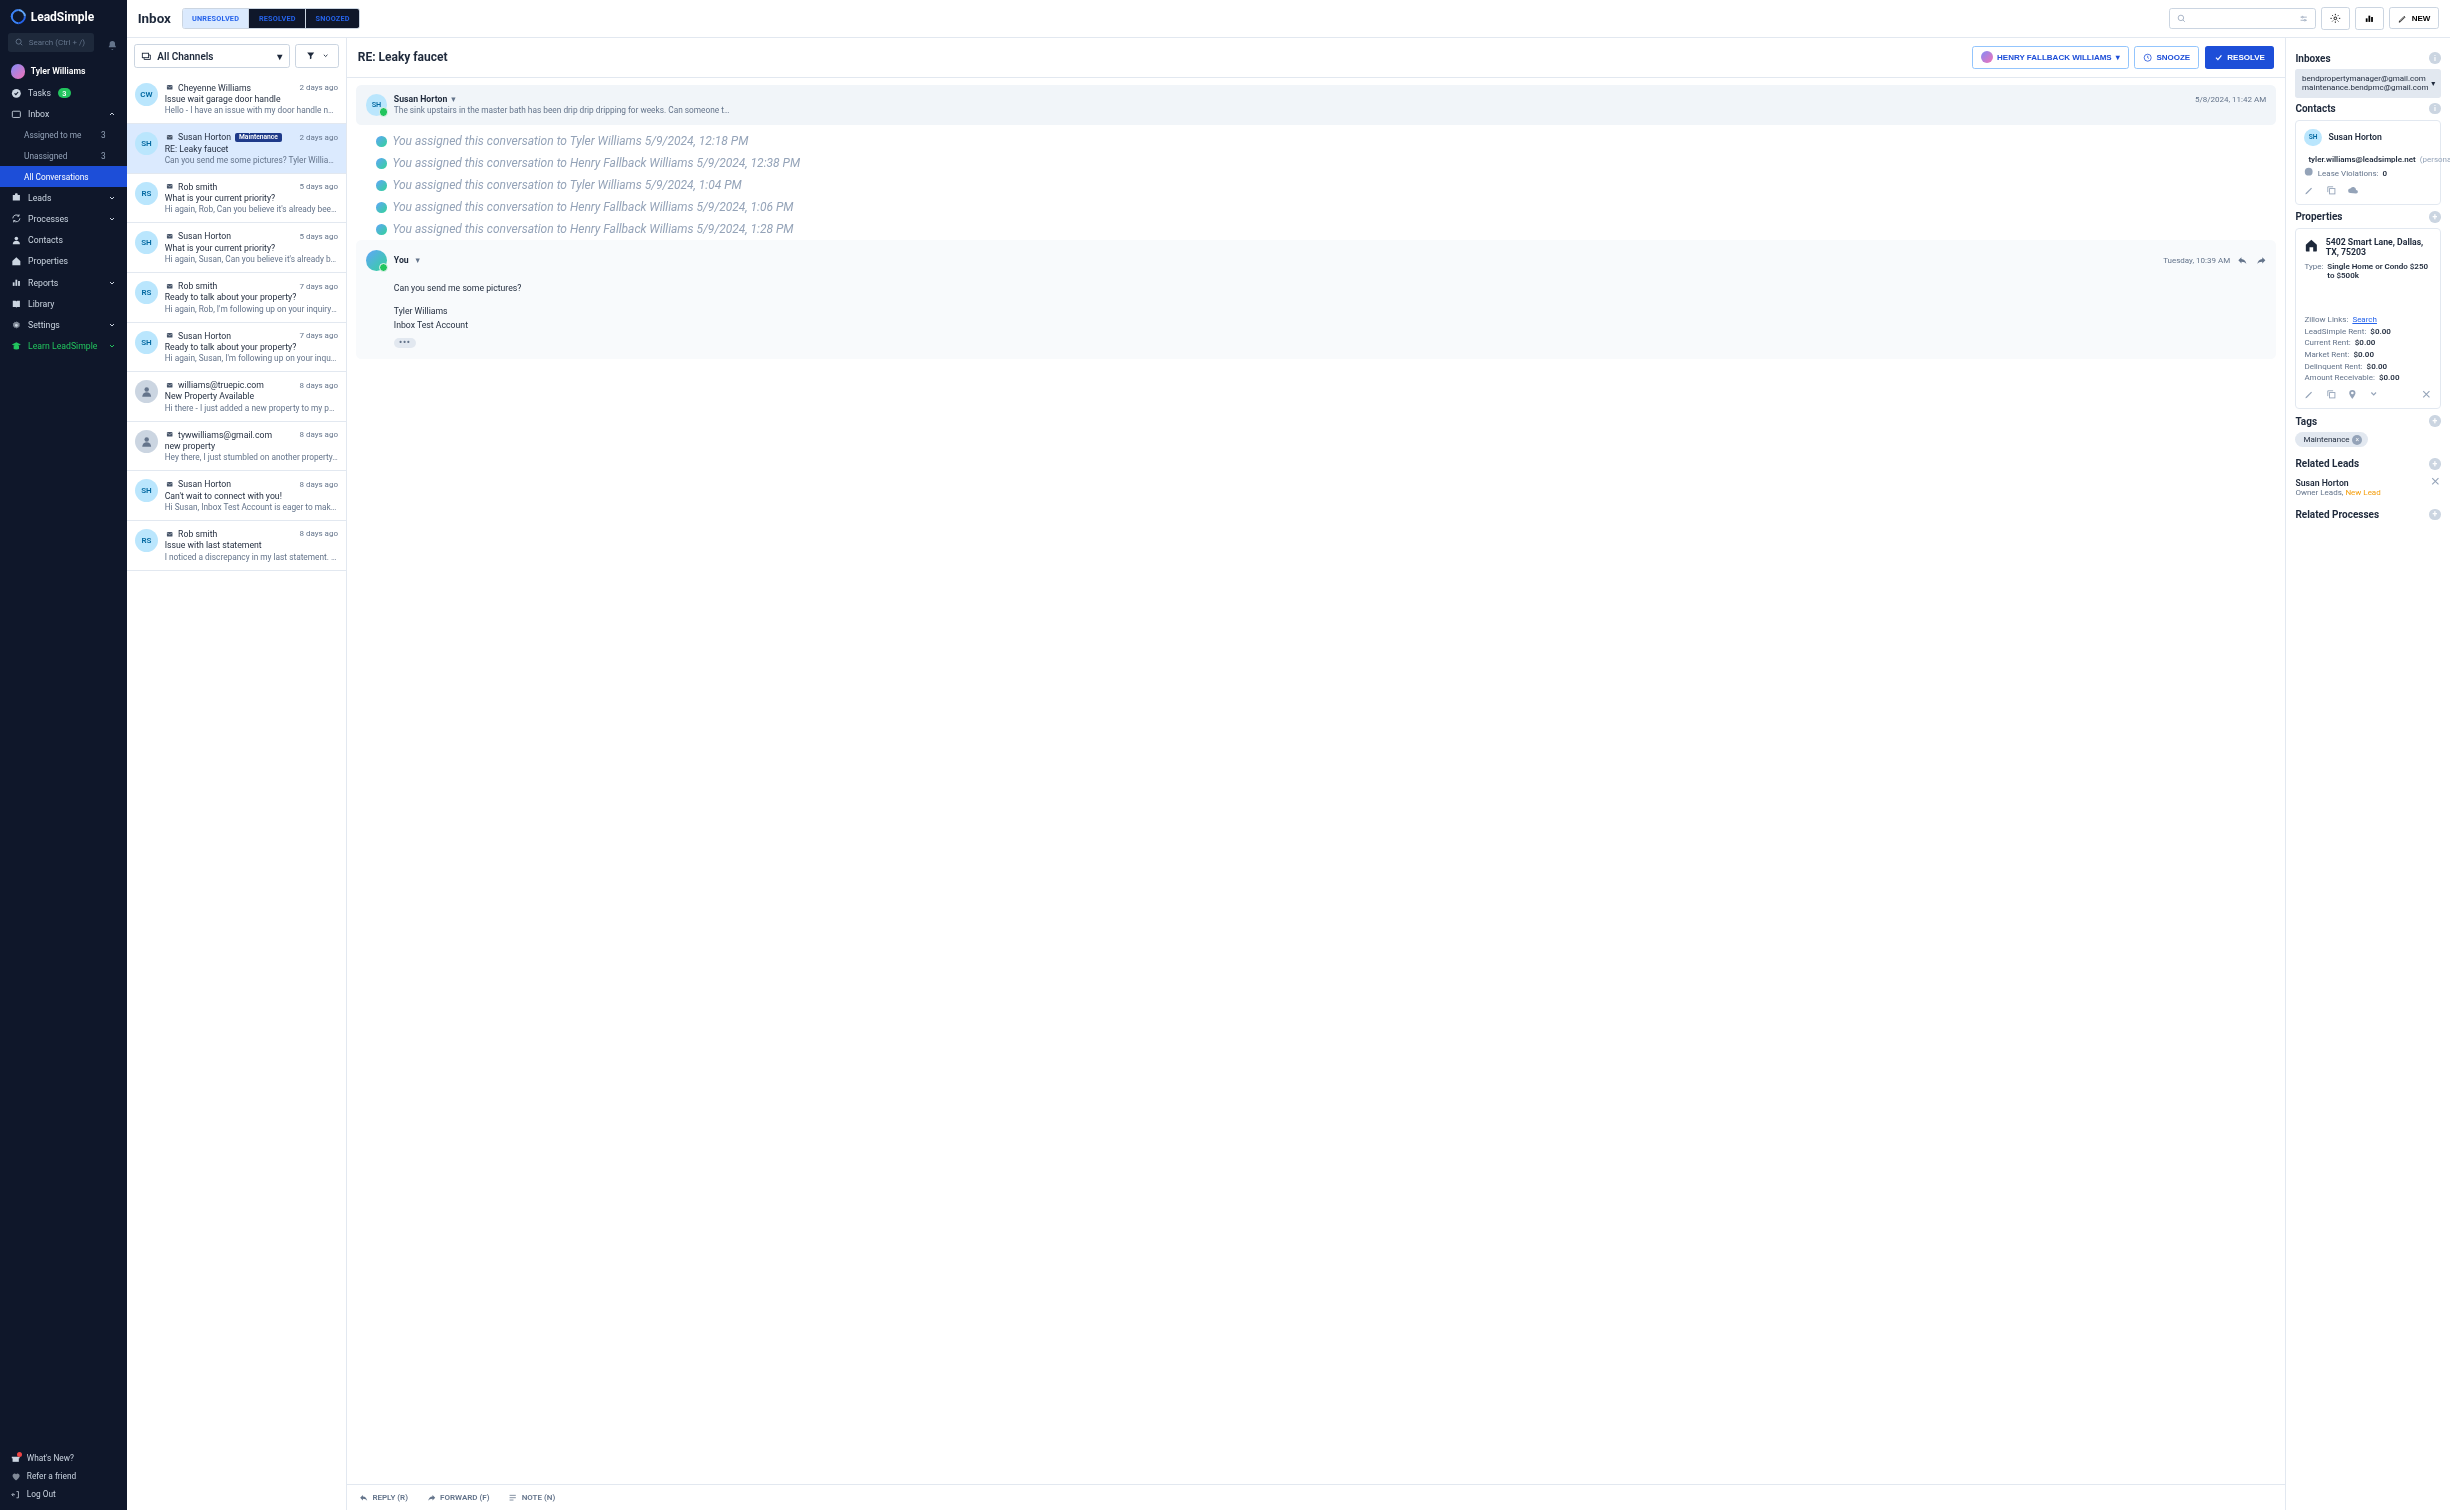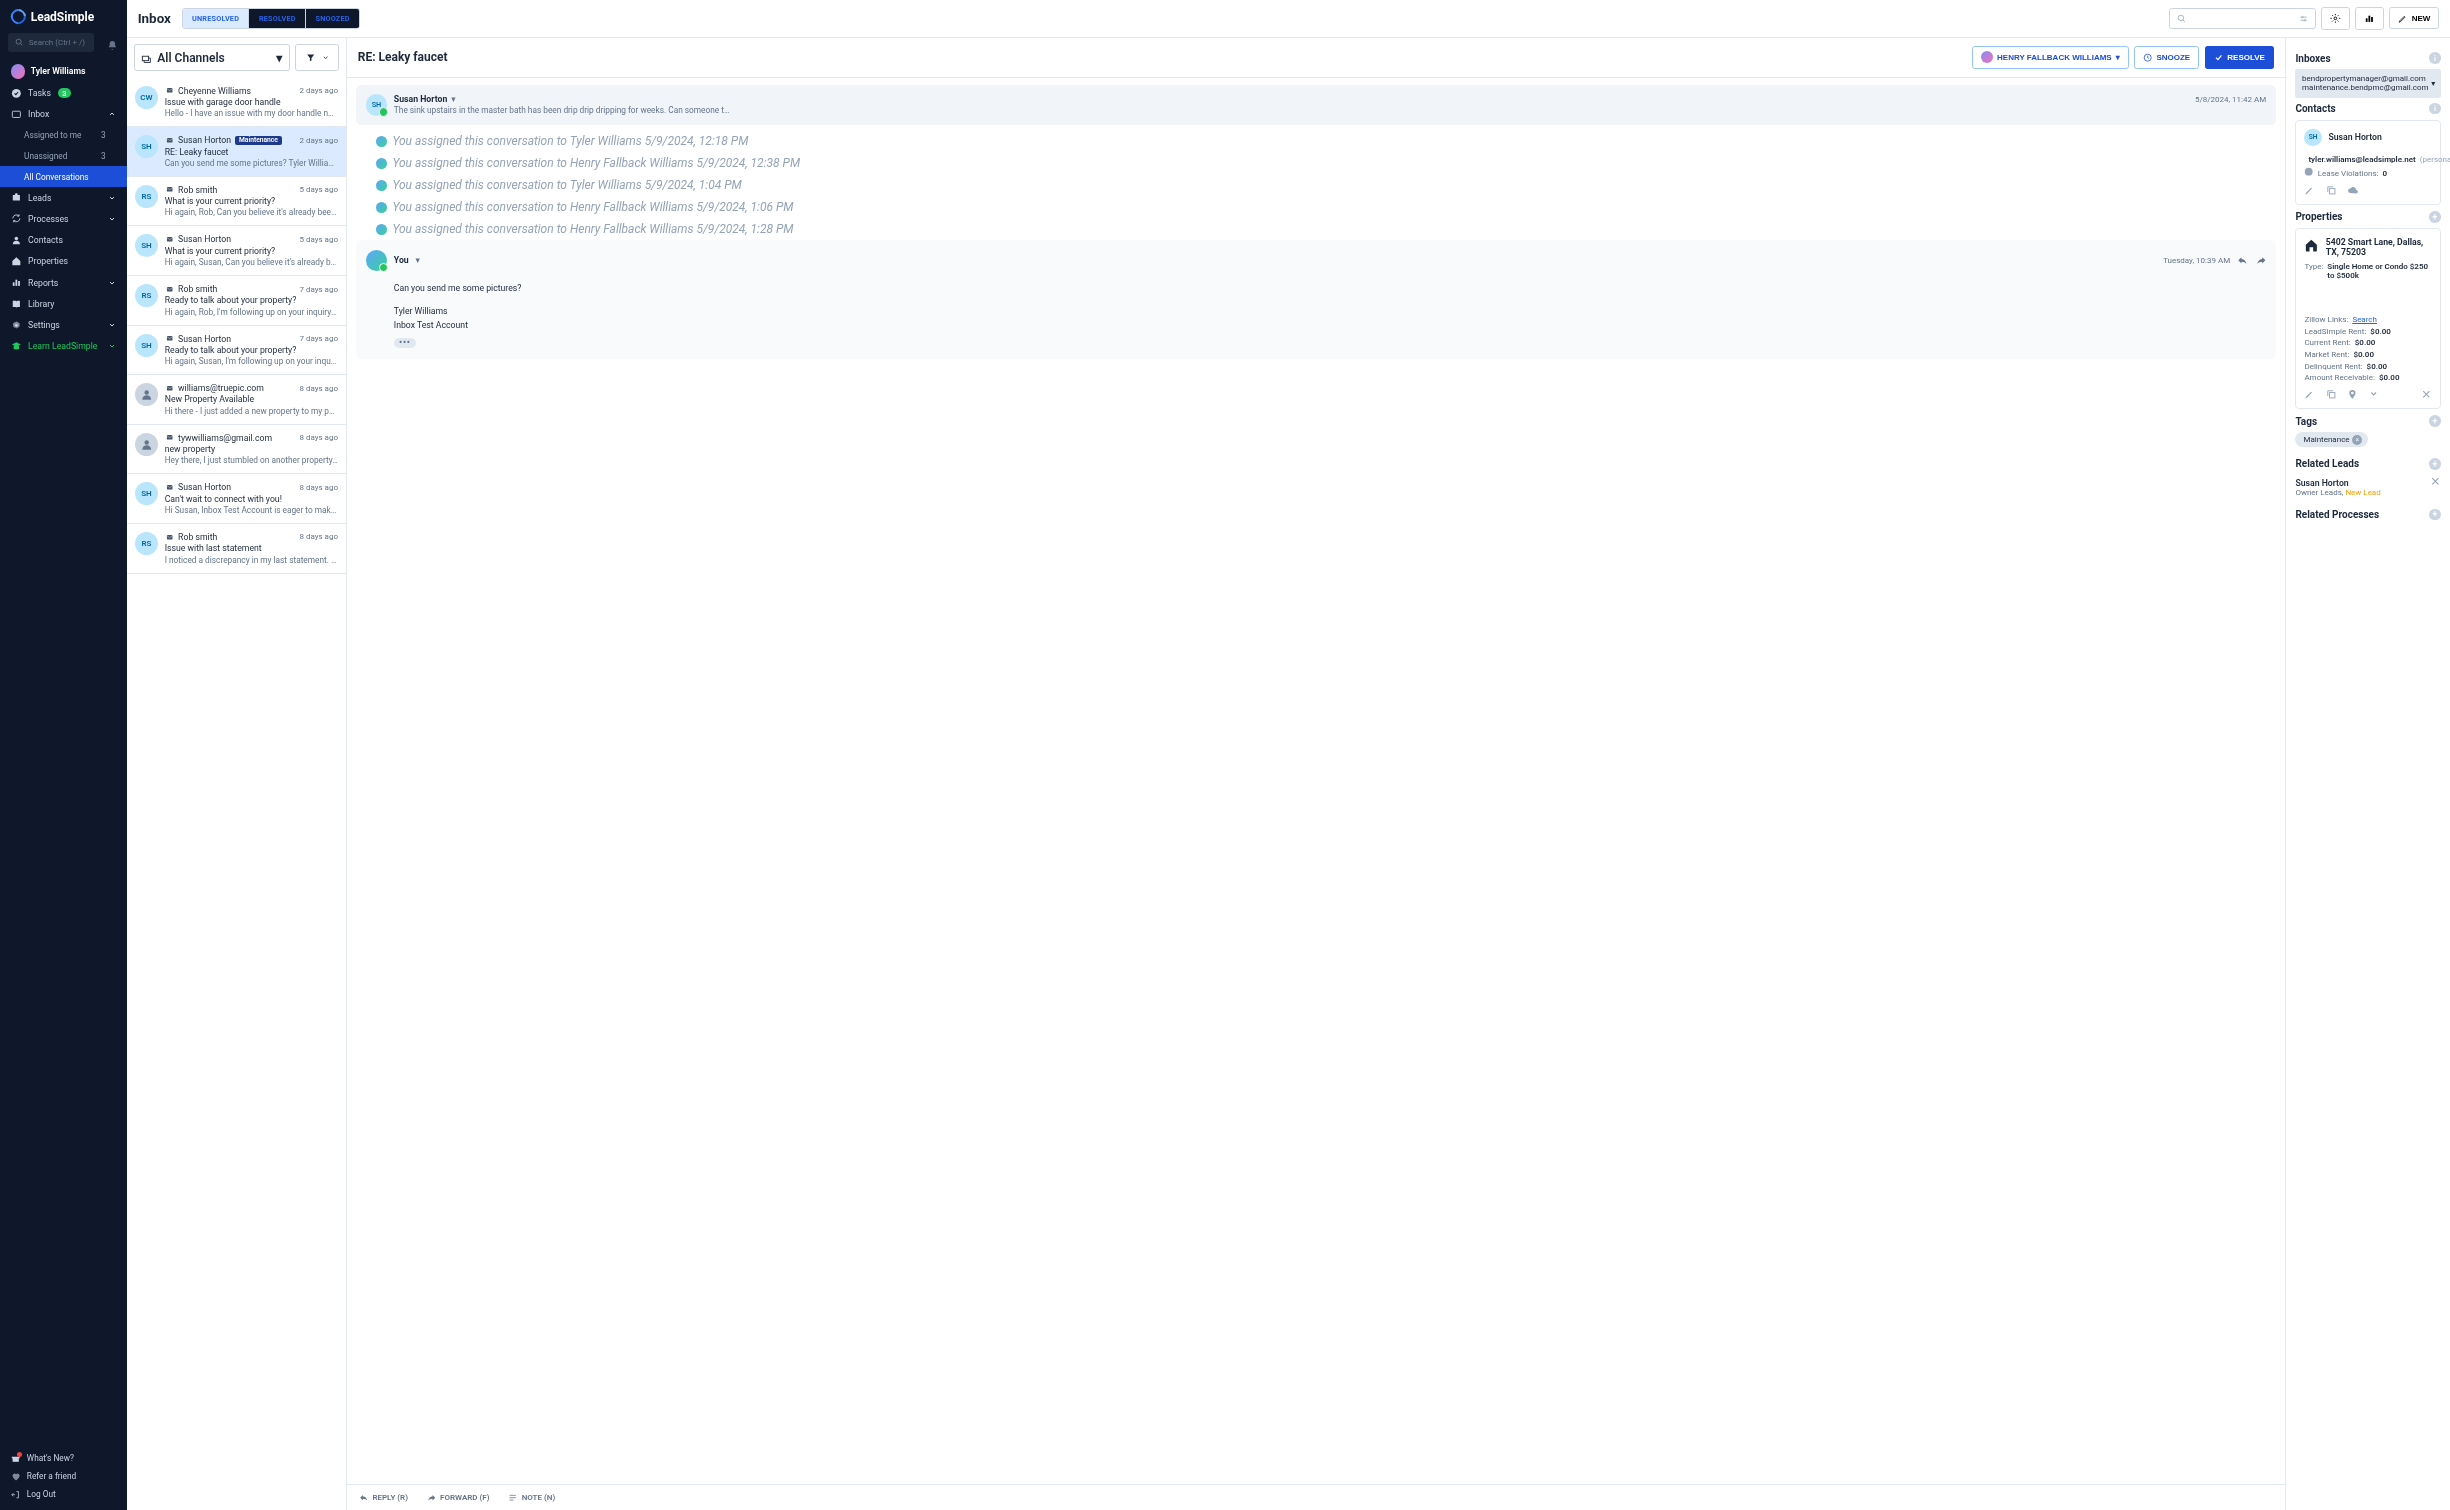--- a/index.html
+++ b/index.html
@@ -35,21 +35,21 @@
 .seg-btn:last-child { border-right: none; }
 .seg-btn.active { background: #dbeafe; }
 .topbar-right { margin-left: auto; display: flex; gap: 5.3px; align-items: center; }
 .search-top { width: 147px; border: 0.7px solid #cbd5e1; border-radius: 2.7px; padding: 4.7px 6.7px; display: flex; align-items: center; justify-content: space-between; color: #94a3b8; }
 .icon-btn { border: 0.7px solid #cbd5e1; border-radius: 2.7px; padding: 5.3px 8px; background: #fff; cursor: pointer; display: flex; align-items: center; gap: 4px; font-weight: 700; font-size: 8px; }
 
 
 .content { flex: 1; display: flex; min-height: 0; }
 .listcol { width: 220px; border-right: 0.7px solid #e2e8f0; display: flex; flex-direction: column; }
 .list-filters { display: flex; gap: 5.3px; padding: 6.7px; }
-.filter-btn { flex: 1; border: 0.7px solid #cbd5e1; border-radius: 2.7px; padding: 5.3px 6.7px; display: flex; align-items: flex-end; gap: 5.3px; font-size: 12px; font-weight: 600; cursor: pointer; }
+.filter-btn { flex: 1; border: 0.7px solid #cbd5e1; border-radius: 2.7px; padding: 5.3px 6.7px; display: flex; align-items: flex-start; gap: 5.3px; font-size: 10px; font-weight: 600; cursor: pointer; }
 .filter-icon-btn { border: 0.7px solid #cbd5e1; border-radius: 2.7px; padding: 5.3px 9.4px; cursor: pointer; display: flex; align-items: center; gap: 6.7px; }
 .conv-list { flex: 1; overflow-y: auto; }
 .conv-item { display: flex; gap: 6.7px; padding: 8px 8px; border-bottom: 0.7px solid #e2e8f0; cursor: pointer; }
 .conv-item.selected { background: #dbeafe; }
 .conv-avatar { width: 23px; height: 23px; border-radius: 50%; background: #bae6fd; color: #0369a1; display: flex; align-items: center; justify-content: center; font-weight: 600; font-size: 8px; flex-shrink: 0; }
 .conv-avatar.gray { background: #cbd5e1; color: #64748b; }
 .conv-body { flex: 1; min-width: 0; }
 .conv-row1 { display: flex; align-items: center; gap: 4px; }
 .conv-name { font-weight: 400; font-size: 8.7px; white-space: nowrap; overflow: hidden; text-overflow: ellipsis; }
 .conv-time { margin-left: auto; color: #64748b; font-size: 8px; white-space: nowrap; }
@@ -346,21 +346,21 @@
     <div class="conv-body">
       <div class="conv-row1">
         <svg class="mail-icon" viewBox="0 0 24 24" fill="#475569">
                     <rect x="2" y="4" width="20" height="16" rx="2"></rect>
                     <path d="M2 6l10 7 10-7" stroke="#fff" stroke-width="1.5" fill="none"></path>
                   </svg>
         <span class="conv-name">Cheyenne Williams</span>
 
         <span class="conv-time">2 days ago</span>
       </div>
-      <div class="conv-subj">Issue with garage door handle</div>
+      <div class="conv-subj">Issue wait garage door handle</div>
       <div class="conv-prev">Hello - I have an issue with my door handle not wo…</div>
     </div>
             </div>
             <div class="conv-item selected">
     <div class="conv-avatar ">SH</div>
     <div class="conv-body">
       <div class="conv-row1">
         <svg class="mail-icon" viewBox="0 0 24 24" fill="#475569">
                     <rect x="2" y="4" width="20" height="16" rx="2"></rect>
                     <path d="M2 6l10 7 10-7" stroke="#fff" stroke-width="1.5" fill="none"></path>

